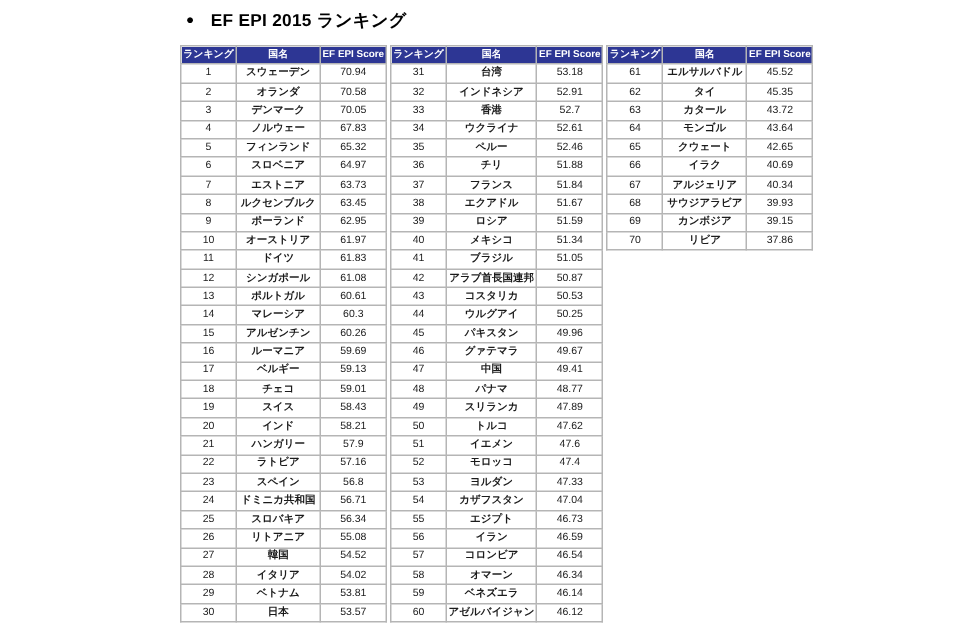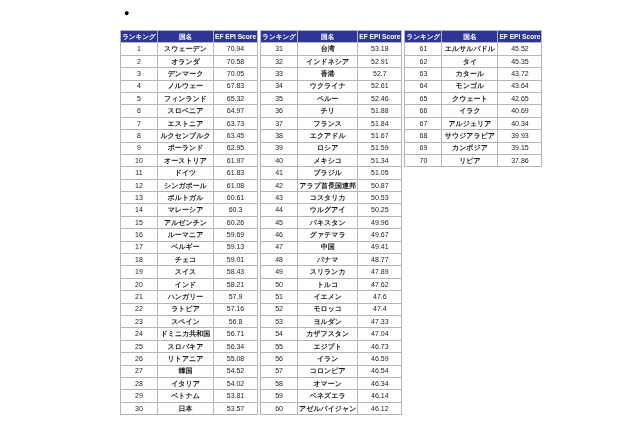--- a/index.html
+++ b/index.html
@@ -72,20 +72,21 @@
   .rank-table td.rank, .rank-table td.score { font-weight: normal; }
   col.c-rank   { width: 37px; }
   col.c-name   { width: 56px; }
   col.c-score  { width: 37px; }
 </style>
 </head>
 <body>
 
 <div class="title-row">
   <span class="bullet">●</span>
+  <span class="title-text">EF EPI 2015 ランキング</span>
 </div>
 
 <div class="tables">
 
   <table class="rank-table">
     <colgroup>
         <col class="c-rank">
         <col class="c-name">
         <col class="c-score">
       </colgroup>

